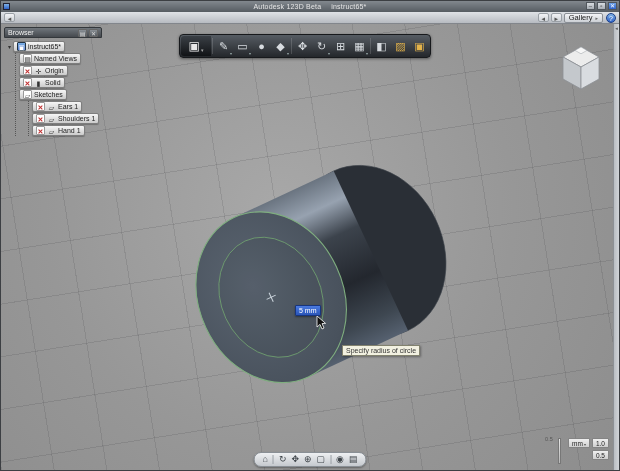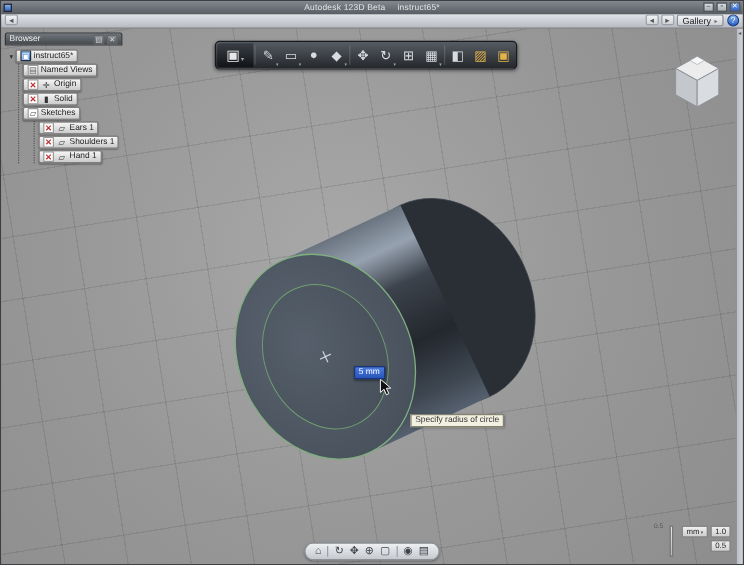--- a/index.html
+++ b/index.html
@@ -21,21 +21,21 @@
   .titlebar .doc{margin-left:10px;}
   .win-btns{position:absolute;right:2px;top:1px;display:flex;gap:2px;}
   .win-btn{width:9px;height:8px;background:linear-gradient(#d8dce0,#a7adb4);
     border:1px solid #50565c;color:#333;font-size:6px;line-height:7px;text-align:center;}
   .win-btn.close{background:linear-gradient(#6fa2e8,#2f62c8);color:#fff;}
   
   .menubar{
     position:absolute;top:11px;left:0;right:0;height:12px;
     background:linear-gradient(#dfe2e6,#b7bbc1);
     border-bottom:1px solid #82868c;
-    display:flex;align-items:flex-start;font-size:8px;color:#333;padding:0 3px;
+    display:flex;align-items:center;font-size:8px;color:#333;padding:0 3px;
   }
   .menubar .spacer{flex:1;}
   .nav-arrow{width:11px;height:9px;font-size:7px;line-height:9px;text-align:center;
     color:#555;border:1px solid #9aa0a6;background:linear-gradient(#f2f3f5,#cfd3d8);margin-right:2px;border-radius:2px;}
   .gallery-btn{display:flex;align-items:center;gap:3px;border:1px solid #8a8f95;
     background:linear-gradient(#f4f5f7,#ccd0d5);border-radius:2px;padding:0 4px;height:10px;font-size:7.5px;color:#222;}
   .help-btn{width:10px;height:10px;border-radius:50%;margin-left:3px;
     background:linear-gradient(#7fb2e6,#2f62c8);color:#fff;font-size:7px;line-height:10px;text-align:center;border:1px solid #1c3f86;}
   
   .viewport{position:absolute;top:23px;left:0;right:0;bottom:0;

